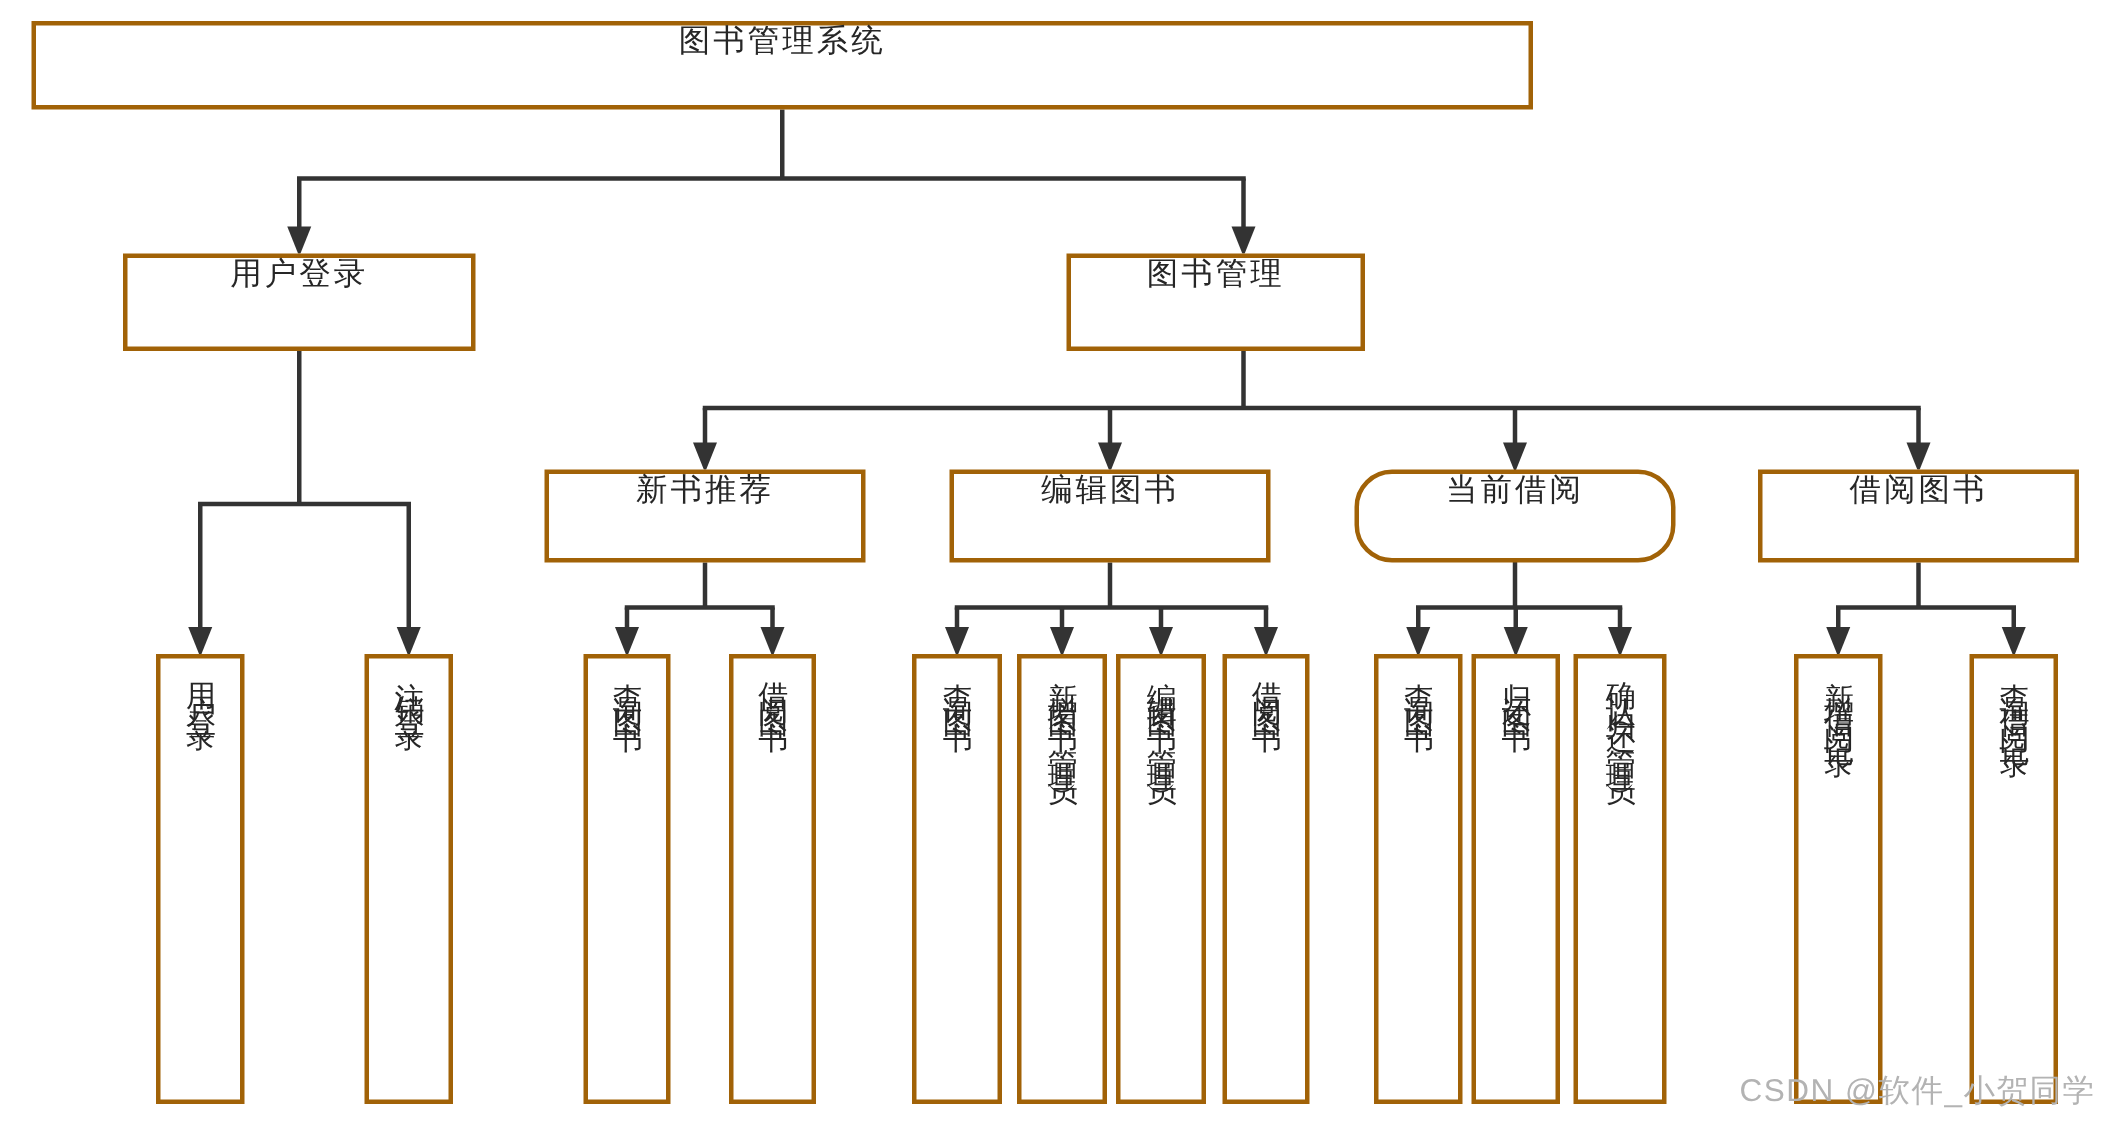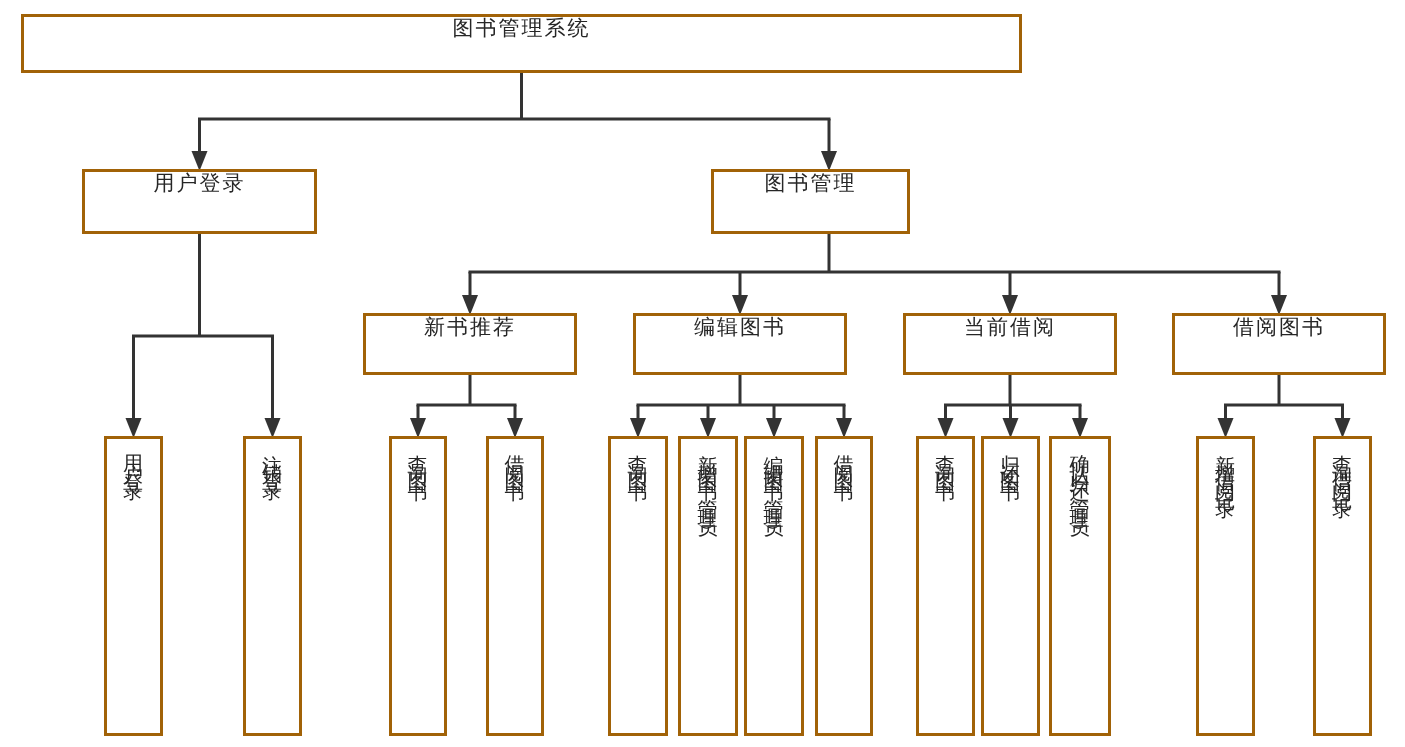--- a/index.html
+++ b/index.html
@@ -113,21 +113,21 @@
       </div>
       <div class="node" style="left: 711px; top: 169px; width: 199px; height: 65px;">
         <span class="lbl">图书管理</span>
       </div>
       <div class="node" style="left: 363px; top: 313px; width: 214px; height: 62px;">
         <span class="lbl">新书推荐</span>
       </div>
       <div class="node" style="left: 633px; top: 313px; width: 214px; height: 62px;">
         <span class="lbl">编辑图书</span>
       </div>
-      <div class="node" style="left: 903px; top: 313px; width: 214px; height: 62px;">
+      <div class="node" style="left: 903px; top: 313px; width: 214px; height: 62px; border-radius: 25px;">
         <span class="lbl">当前借阅</span>
       </div>
       <div class="node" style="left: 1172px; top: 313px; width: 214px; height: 62px;">
         <span class="lbl">借阅图书</span>
       </div>
       <div class="node v" style="left: 104px; top: 436px; width: 59px; height: 300px;">
         <span class="lbl">用户登录</span>
       </div>
       <div class="node v" style="left: 243px; top: 436px; width: 59px; height: 300px;">
         <span class="lbl">注销登录</span>
@@ -159,13 +159,14 @@
       <div class="node v" style="left: 1049px; top: 436px; width: 62px; height: 300px;">
         <span class="lbl">确认归还（管理员）</span>
       </div>
       <div class="node v" style="left: 1196px; top: 436px; width: 59px; height: 300px;">
         <span class="lbl">新增借阅记录</span>
       </div>
       <div class="node v" style="left: 1313px; top: 436px; width: 59px; height: 300px;">
         <span class="lbl">查询借阅记录</span>
       </div>
     </div>
+  <div class="watermark">CSDN @软件_小贺同学</div>
 </div>
 
 </body></html>

